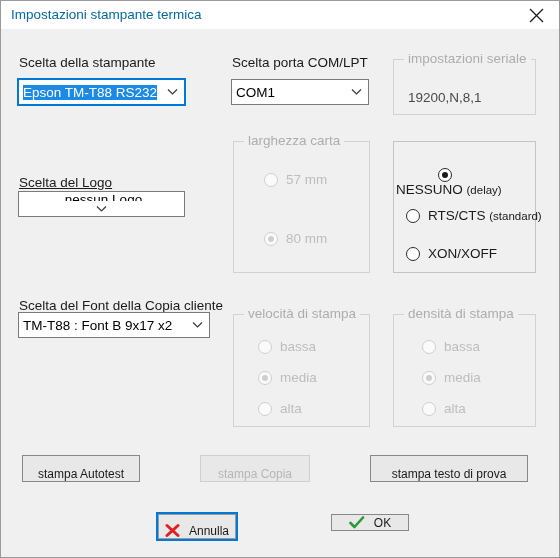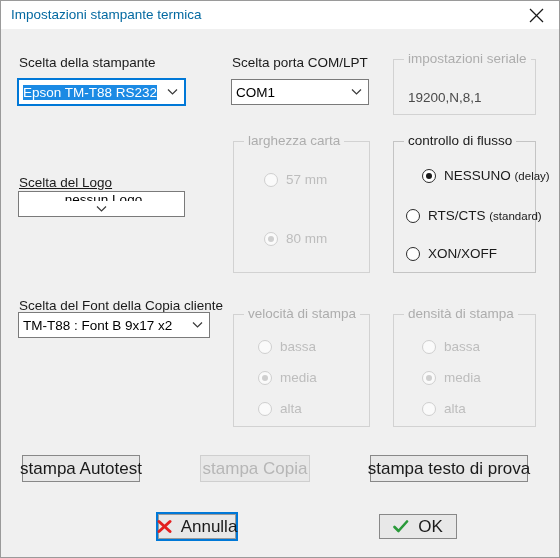--- a/index.html
+++ b/index.html
@@ -133,22 +133,22 @@
   .radio.disabled .dot{border:1.4px solid #cfcfcf;background:#fafafa;}
   .radio.disabled .dot.checked:after{background:#cfcfcf;}
   .radio.disabled .rtext{color:#bdbdbd;}
 
   
   .btn{
     position:absolute;
     box-sizing:border-box;
     background:#e8e8e8;
     border:1px solid #888888;
-    display:flex;align-items:center;justify-content:center;
-    font-size:17px;color:#1a1a1a;
+    display:flex;align-items:flex-end;justify-content:center;
+    font-size:12px;color:#1a1a1a;
     white-space:nowrap;
     cursor:default;
   }
   .btn.disabled{color:#b6b6b6;border:1px solid #cfcfcf;background:#e8e8e8;}
   .btn .bicon{margin-right:9px;display:flex;align-items:center;}
   .btn.focus-ring{
     border:1px solid #9a9a9a;
     box-shadow:0 0 0 2px #0078d7;
   }
 </style>
@@ -208,22 +208,21 @@
       <span class="dot"></span>
       <span class="rtext">57 mm</span>
     </div>
     <div class="radio disabled" style="left:30px;top:89px;">
       <span class="dot checked"></span>
       <span class="rtext">80 mm</span>
     </div>
   </div>
 
   <div class="group enabled" style="left:392px;top:140px;width:143px;height:132px;">
-    <div class="group-title on">controllo di flusso</div>
-    <div class="radio" style="left:28px;top:26px;">
+    <div class="radio" style="left:2px;top:26px;flex-direction:column;">
       <span class="dot checked"></span>
       <span class="rtext"><span>NESSUNO</span> <span class="small">(delay)</span></span>
     </div>
     <div class="radio" style="left:12px;top:66px;">
       <span class="dot"></span>
       <span class="rtext"><span>RTS/CTS</span> <span class="small">(standard)</span></span>
     </div>
     <div class="radio" style="left:12px;top:104px;">
       <span class="dot"></span>
       <span class="rtext">XON/XOFF</span>
@@ -284,21 +283,21 @@
 
   <div class="btn focus-ring" style="left:157px;top:513px;width:78px;height:25px;">
     <span class="bicon">
       <svg width="15" height="15" viewBox="0 0 15 15">
         <line x1="2" y1="2.5" x2="13" y2="12.5" stroke="#e32020" stroke-width="3" stroke-linecap="round"></line>
         <line x1="13" y1="2.5" x2="2" y2="12.5" stroke="#e32020" stroke-width="3" stroke-linecap="round"></line>
       </svg>
     </span>
     <span>Annulla</span>
   </div>
-  <div class="btn" style="left:330px;top:513px;width:78px;height:25px;margin-left:48px;">
+  <div class="btn" style="left:330px;top:513px;width:78px;height:17px;">
     <span class="bicon">
       <svg width="16" height="14" viewBox="0 0 16 14">
         <path d="M1.5 7 L5.5 11 L14 1.5" fill="none" stroke="#2a9a3a" stroke-width="2.6" stroke-linecap="round" stroke-linejoin="round"></path>
       </svg>
     </span>
     <span>OK</span>
   </div>
 
 </div>
 

